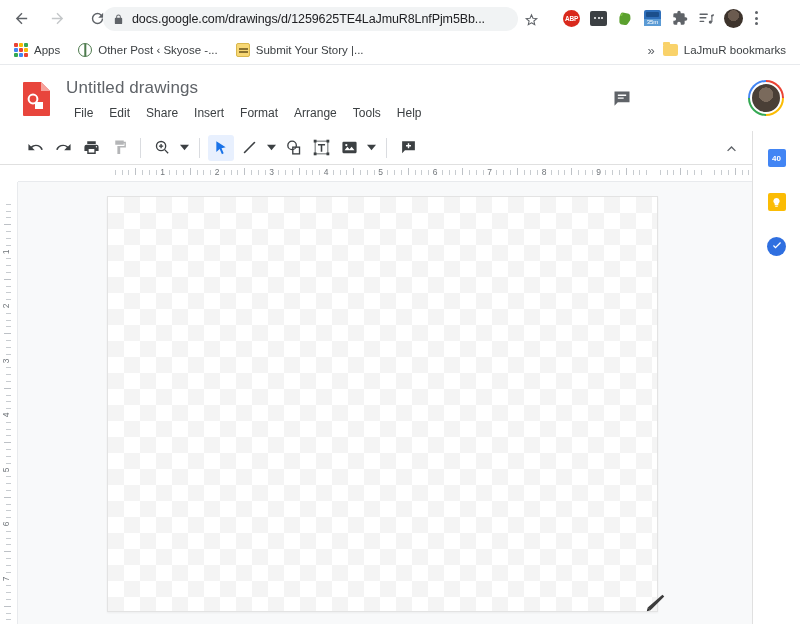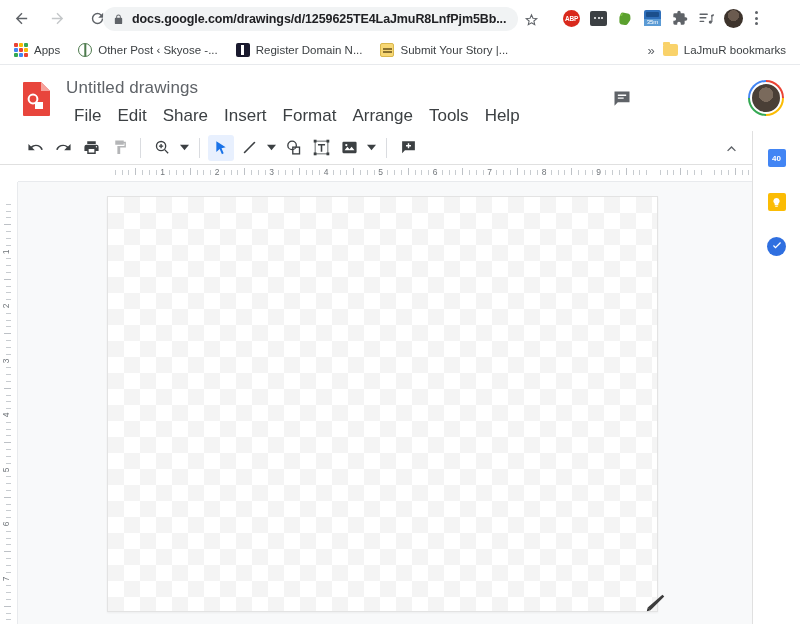--- a/index.html
+++ b/index.html
@@ -25,21 +25,21 @@
   .nav-btn svg { display: block; }
   .omnibox {
     position: absolute; left: 103px; top: 7px;
     width: 415px; height: 24px;
     background: #f1f3f4; border-radius: 13px;
     display: flex; align-items: center; padding: 0 10px;
   }
   .omnibox .lock { margin-right: 8px; display:flex; }
   .omnibox .url {
     font-size: 12.5px; color: #202124; white-space: nowrap;
-    overflow: hidden; text-overflow: clip; letter-spacing: -0.1px; font-weight: bold;
+    overflow: hidden; text-overflow: clip; letter-spacing: -0.1px;
   }
   .star-btn {
     position: absolute; left: 521px; top: 9px; width: 20px; height: 20px;
     display: flex; align-items: center; justify-content: center;
   }
   .ext-row {
     position: absolute; left: 562px; top: 6px;
     display: flex; align-items: center; gap: 8px; height: 24px;
   }
   .ext { width: 19px; height: 19px; display:flex; align-items:center; justify-content:center; position: relative;}
@@ -103,21 +103,21 @@
     position: absolute; left: 22px; top: 81px; width: 29px; height: 36px;
   }
   .doc-title {
     position: absolute; left: 66px; top: 78px;
     font-size: 17px; color: #5f6368; letter-spacing: 0.1px;
   }
   .menubar {
     position: absolute; left: 66px; top: 104px; display: flex; gap: 0px;
   }
   .menu-item {
-    font-size: 17px; color: #3c4043; padding: 2px 8px; border-radius: 3px; cursor: default;
+    font-size: 12px; color: #3c4043; padding: 2px 8px; border-radius: 3px; cursor: default;
   }
   .comment-icon-btn {
     position: absolute; left: 608px; top: 85px; width: 28px; height: 28px;
     display:flex; align-items:center; justify-content:center;
   }
   .share-btn {
     position: absolute; left: 646px; top: 81px; width: 90px; height: 34px;
     background: #1a73e8; border-radius: 4px; color: #fff;
     display: flex; align-items: center; justify-content: center; gap: 7px;
     font-size: 13.5px; font-weight: bold; cursor: pointer;
@@ -320,24 +320,20 @@
           <i style="background:#ea4335"></i>
       </div>
       <span class="bm-label">Apps</span>
     </div>
 
     <div class="bm">
       <span class="bm-favicon bm-globe"></span>
       <span class="bm-label">Other Post ‹ Skyose -...</span>
     </div>
 
-    <div class="bm">
-      <span class="bm-favicon bm-dark"></span>
-      <span class="bm-label">Register Domain N...</span>
-    </div>
 
     <div class="bm">
       <span class="bm-favicon bm-note"></span>
       <span class="bm-label">Submit Your Story |...</span>
     </div>
 
     <div class="chev-more">»</div>
     <div class="other-bm">
       <span class="folder-icon"></span>
       <span class="bm-label">LaJmuR bookmarks</span>

